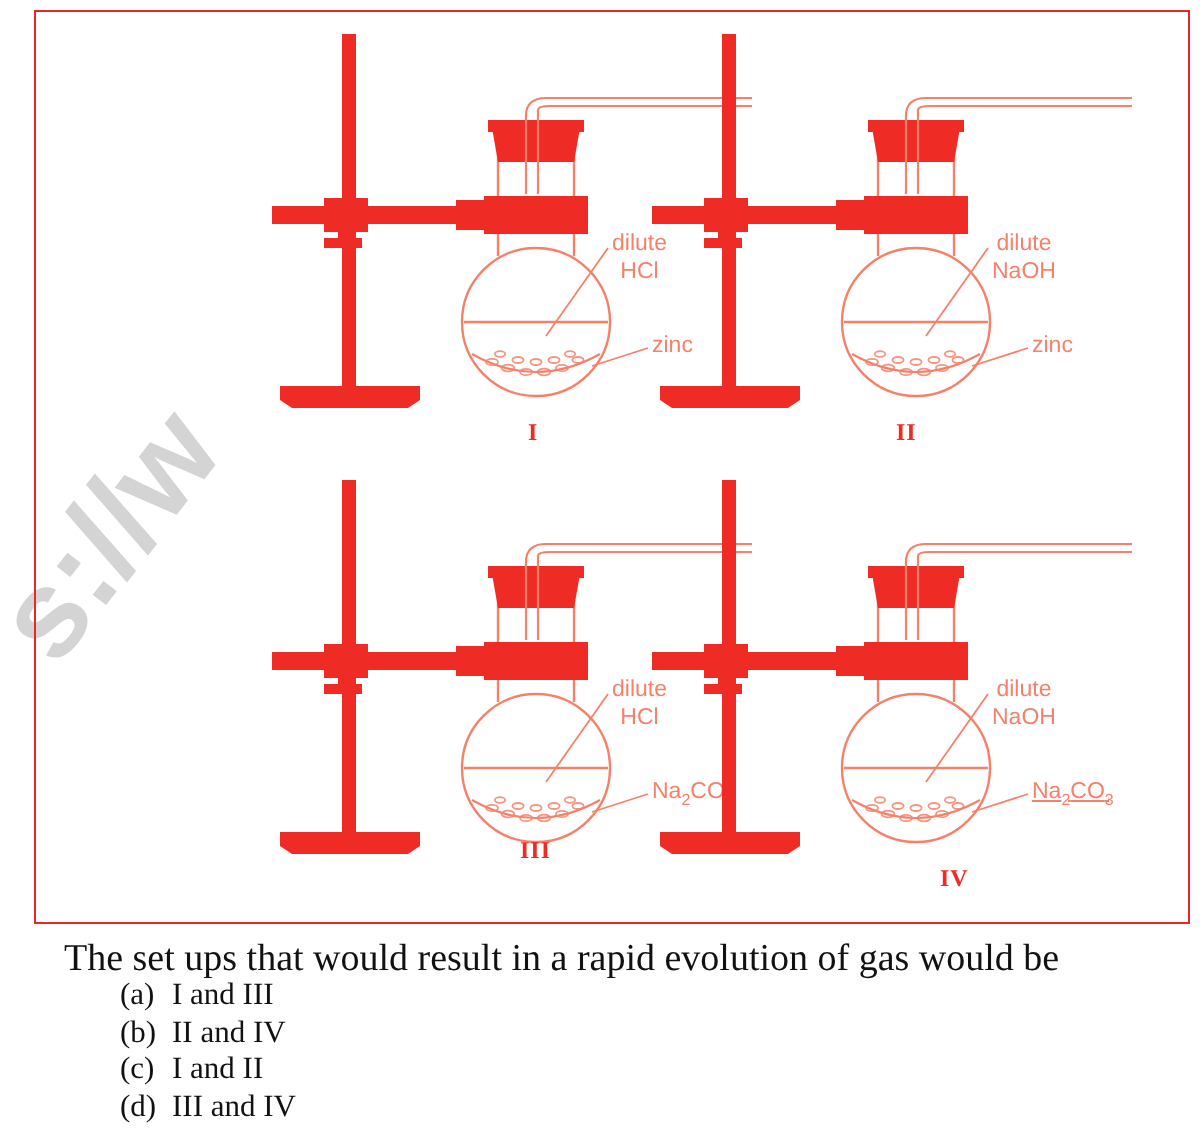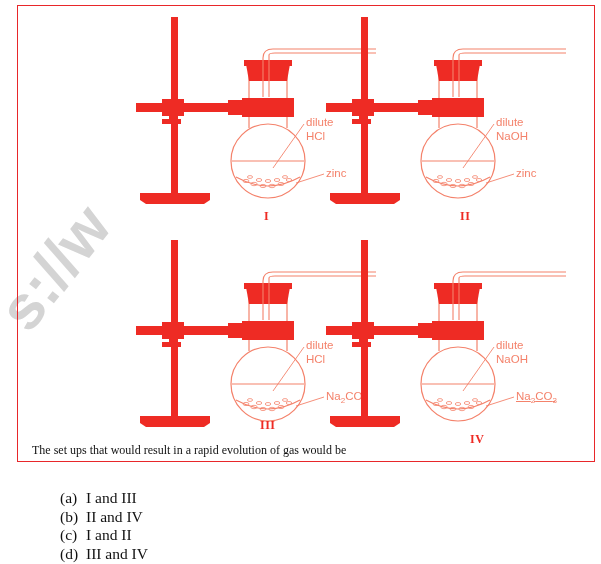--- a/index.html
+++ b/index.html
@@ -24,42 +24,42 @@
   }
 
   
   .figure-panel{
     position:absolute;left:17px;top:5px;width:578px;height:457px;
     border:1.4px solid #e8272a;box-sizing:border-box;background:transparent;
   }
   .fig-grid{position:absolute;inset:0;}
 
   
-  .apparatus{position:absolute;width:260px;height:220px;}
+  .apparatus{position:absolute;width:260px;height:220px;text-align:center;}
   .ap-1{left:100px;top:5px;}
   .ap-2{left:290px;top:5px;}
   .ap-3{left:100px;top:228px;}
   .ap-4{left:290px;top:228px;}
 
   .apparatus svg{position:absolute;left:0;top:0;overflow:visible;}
 
   .lbl{
     position:absolute;font-family:"Liberation Sans",sans-serif;
     color:#f4826b;font-size:11.5px;line-height:13.5px;white-space:nowrap;
   }
   .lbl sub{font-size:8px;}
   .lbl-chem{ }
   .roman{
     position:absolute;font-family:"Liberation Serif",serif;font-weight:700;
     color:#ee2b24;font-size:12px;letter-spacing:.5px;
   }
 
   
   .question{
-    position:absolute;left:32px;top:443px;font-size:12px;color:#111;
+    position:absolute;left:32px;top:469px;font-size:19px;color:#111;
     font-family:"Liberation Serif",serif;white-space:nowrap;
   }
   .options{position:absolute;left:60px;top:489px;}
   .opt{
     display:flex;font-size:15.5px;color:#111;line-height:18.6px;
     font-family:"Liberation Serif",serif;white-space:nowrap;
   }
   .opt-key{width:26px;flex:0 0 26px;}
   .opt-txt{}
 </style>
@@ -186,21 +186,21 @@
           <line x1="178" y1="172" x2="206" y2="163"></line>
         </g>
       </svg>
       <div class="lbl" style="left:188px;top:105px;">
         <span>dilute</span><br>
         <span>NaOH</span>
       </div>
       <div class="lbl lbl-chem" style="left:208px;top:156px;">
         <span>zinc</span><sub></sub><span></span><sub></sub>
       </div>
-      <div class="roman" style="left:152px;top:198px;">II</div>
+      <div class="roman" style="left:140px;top:198px;">II</div>
     </div>
 
     <div class="apparatus ap-3">
       <svg width="260" height="220" viewBox="0 0 260 220">
         <g>
           <rect x="53" y="6" width="7" height="180" fill="#ee2b24"></rect>
           <rect x="22" y="182" width="70" height="7" fill="#ee2b24"></rect>
           <polygon points="22,189 92,189 86,193 28,193" fill="#ee2b24"></polygon>
         </g>
         <g>

